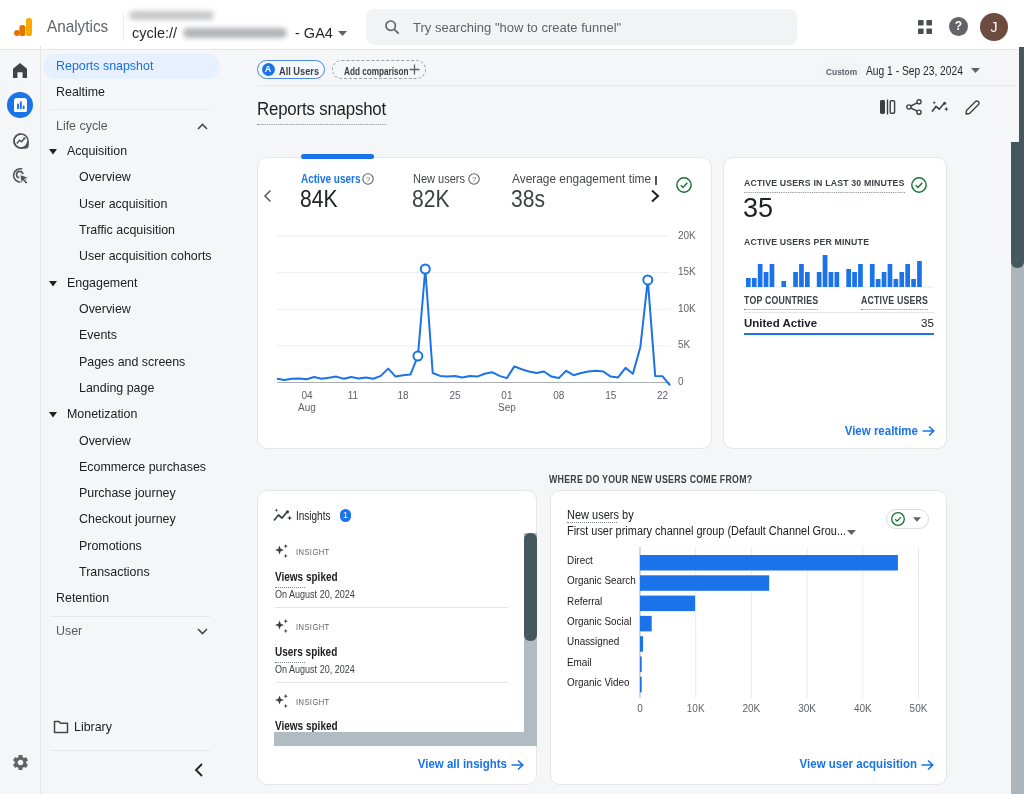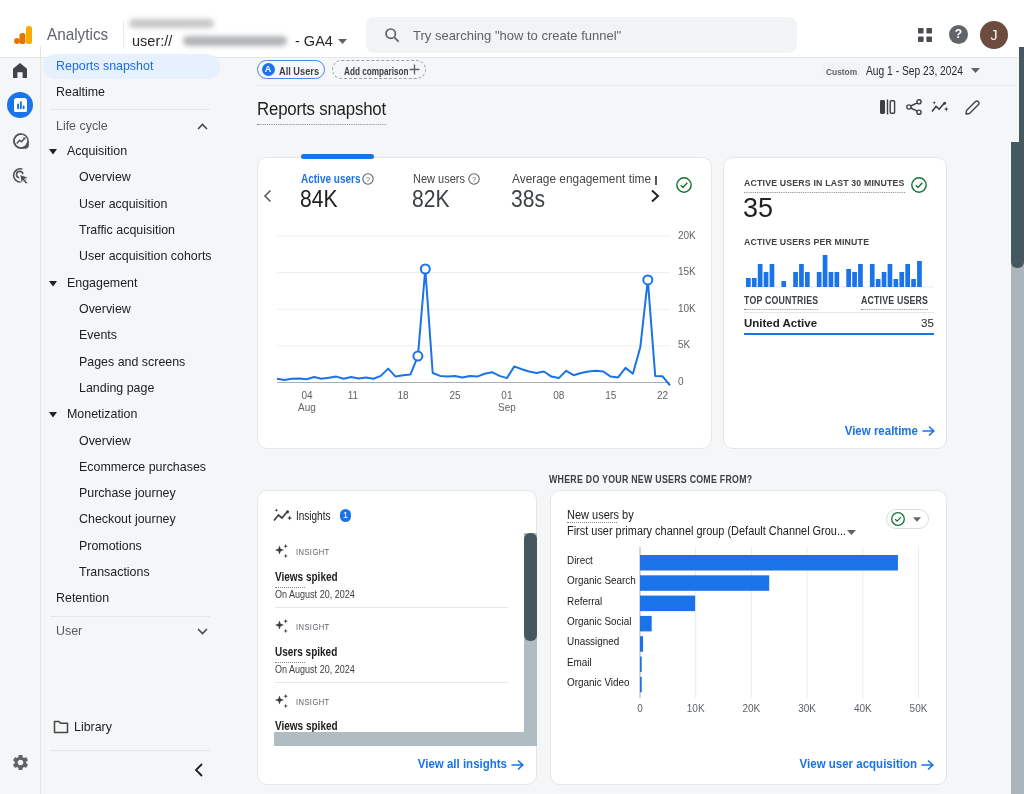--- a/index.html
+++ b/index.html
@@ -7,31 +7,31 @@
   .abs { position:absolute; white-space:nowrap; }
   #app { position:relative; width:1024px; height:794px; }
   svg { display:block; }
 </style>
 </head>
 <body>
 <div id="app">
 
   <div class="abs" style="left:0;top:46px;width:1024px;height:748px;background:#f4f6f7;"></div>
 
-  <div class="abs" style="left:0;top:12px;width:1024px;height:46px;background:#fff;border-bottom:1px solid #e4e6e8;">
+  <div class="abs" style="left:0;top:4px;width:1024px;height:46px;background:#fff;border-bottom:1px solid #e4e6e8;">
     <svg class="abs" style="left:13px;top:13px" width="20" height="20" viewBox="0 0 20 20">
       <rect x="13" y="1" width="6" height="18" rx="2.6" fill="#f9ab00"></rect>
       <rect x="6.4" y="8" width="6" height="11" rx="2.6" fill="#e37400"></rect>
       <circle cx="4" cy="16" r="2.9" fill="#e37400"></circle>
     </svg>
     <div class="abs" style="left:47px;top:13px;font-size:17px;color:#616469;transform:scaleX(.9);transform-origin:left center;">Analytics</div>
     <div class="abs" style="left:123px;top:9px;width:1px;height:28px;background:#e8eaed;"></div>
 
     <div class="abs" style="left:129px;top:7px;width:85px;height:9px;background:#b9babc;border-radius:5px;filter:blur(2.5px);opacity:.8;"></div>
-    <div class="abs" style="left:132px;top:21px;font-size:14.5px;color:#26282b;">user://</div>
+    <div class="abs" style="left:132px;top:21px;font-size:14.5px;color:#26282b;">cycle://</div>
     <div class="abs" style="left:183px;top:24px;width:104px;height:10px;background:#a5a7aa;border-radius:5px;filter:blur(2.5px);opacity:.85;"></div>
     <div class="abs" style="left:295px;top:21px;font-size:14.5px;color:#26282b;">- GA4</div>
     <svg class="abs" style="left:338px;top:27px" width="9" height="5" viewBox="0 0 9 5">
         <path d="M0 0 H9 L4.5 5 Z" fill="#5f6368"></path>
       </svg>
 
     <div class="abs" style="left:366px;top:5px;width:431px;height:36px;background:#f1f3f4;border-radius:8px;"></div>
     <svg class="abs" style="left:384px;top:15px" width="16" height="16" viewBox="0 0 16 16">
         <circle cx="6.7" cy="6.7" r="4.7" fill="none" stroke="#5f6368" stroke-width="1.7"></circle>
         <line x1="10.3" y1="10.3" x2="14.6" y2="14.6" stroke="#5f6368" stroke-width="1.7"></line>

